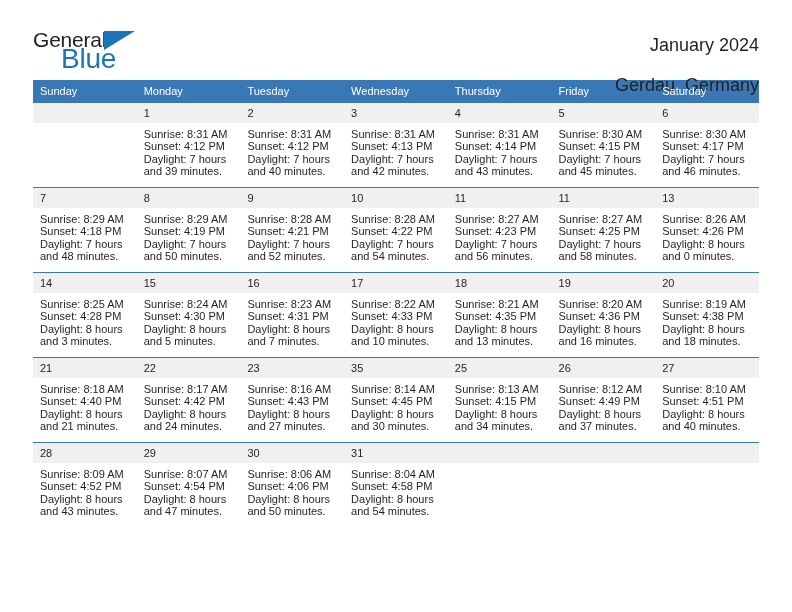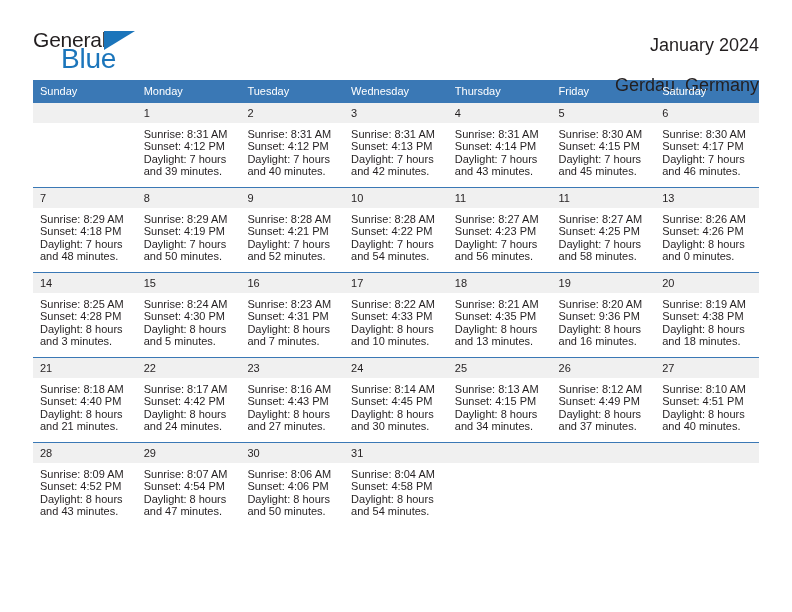--- a/index.html
+++ b/index.html
@@ -326,21 +326,21 @@
               <div>Sunrise: 8:21 AM</div>
               <div>Sunset: 4:35 PM</div>
               <div>Daylight: 8 hours</div>
               <div>and 13 minutes.</div>
             </div>
           </td>
           <td class="daycell">
             <div class="daynum">19</div>
             <div class="info">
               <div>Sunrise: 8:20 AM</div>
-              <div>Sunset: 9:36 PM</div>
+              <div>Sunset: 4:36 PM</div>
               <div>Daylight: 8 hours</div>
               <div>and 16 minutes.</div>
             </div>
           </td>
           <td class="daycell">
             <div class="daynum">20</div>
             <div class="info">
               <div>Sunrise: 8:19 AM</div>
               <div>Sunset: 4:38 PM</div>
               <div>Daylight: 8 hours</div>
@@ -370,21 +370,21 @@
           <td class="daycell">
             <div class="daynum">23</div>
             <div class="info">
               <div>Sunrise: 8:16 AM</div>
               <div>Sunset: 4:43 PM</div>
               <div>Daylight: 8 hours</div>
               <div>and 27 minutes.</div>
             </div>
           </td>
           <td class="daycell">
-            <div class="daynum">24</div>
+            <div class="daynum">35</div>
             <div class="info">
               <div>Sunrise: 8:14 AM</div>
               <div>Sunset: 4:45 PM</div>
               <div>Daylight: 8 hours</div>
               <div>and 30 minutes.</div>
             </div>
           </td>
           <td class="daycell">
             <div class="daynum">25</div>
             <div class="info">

